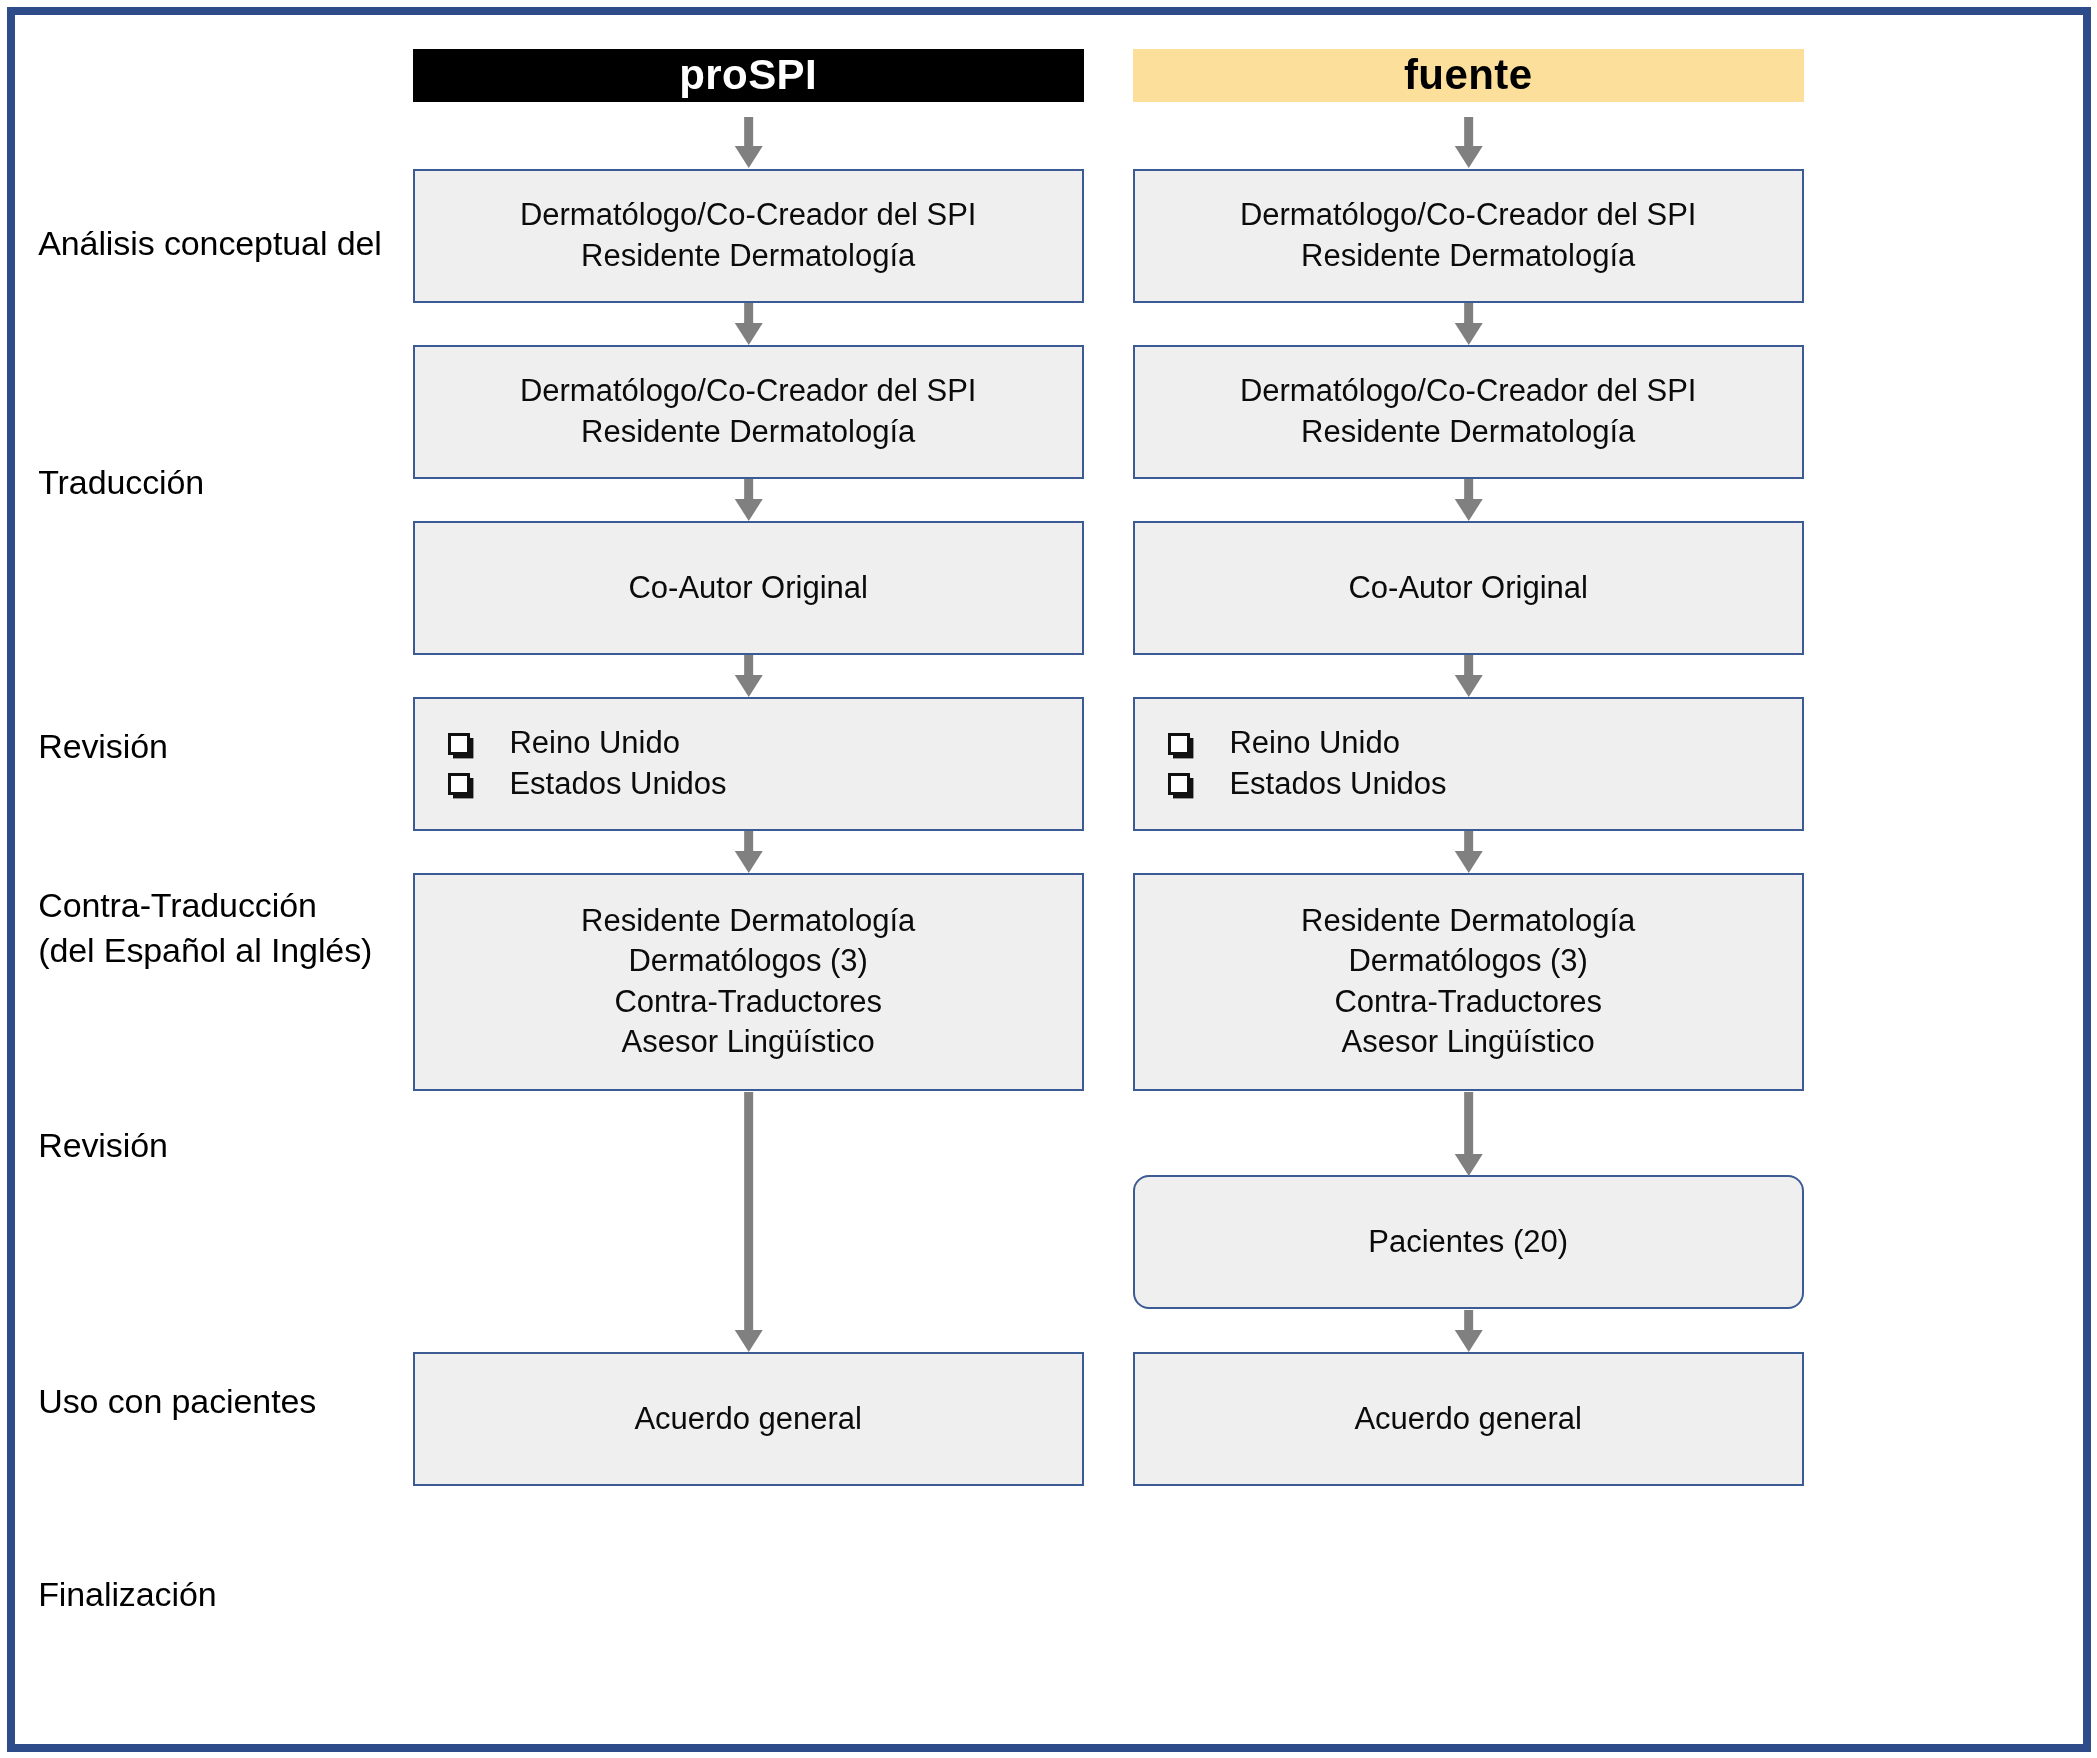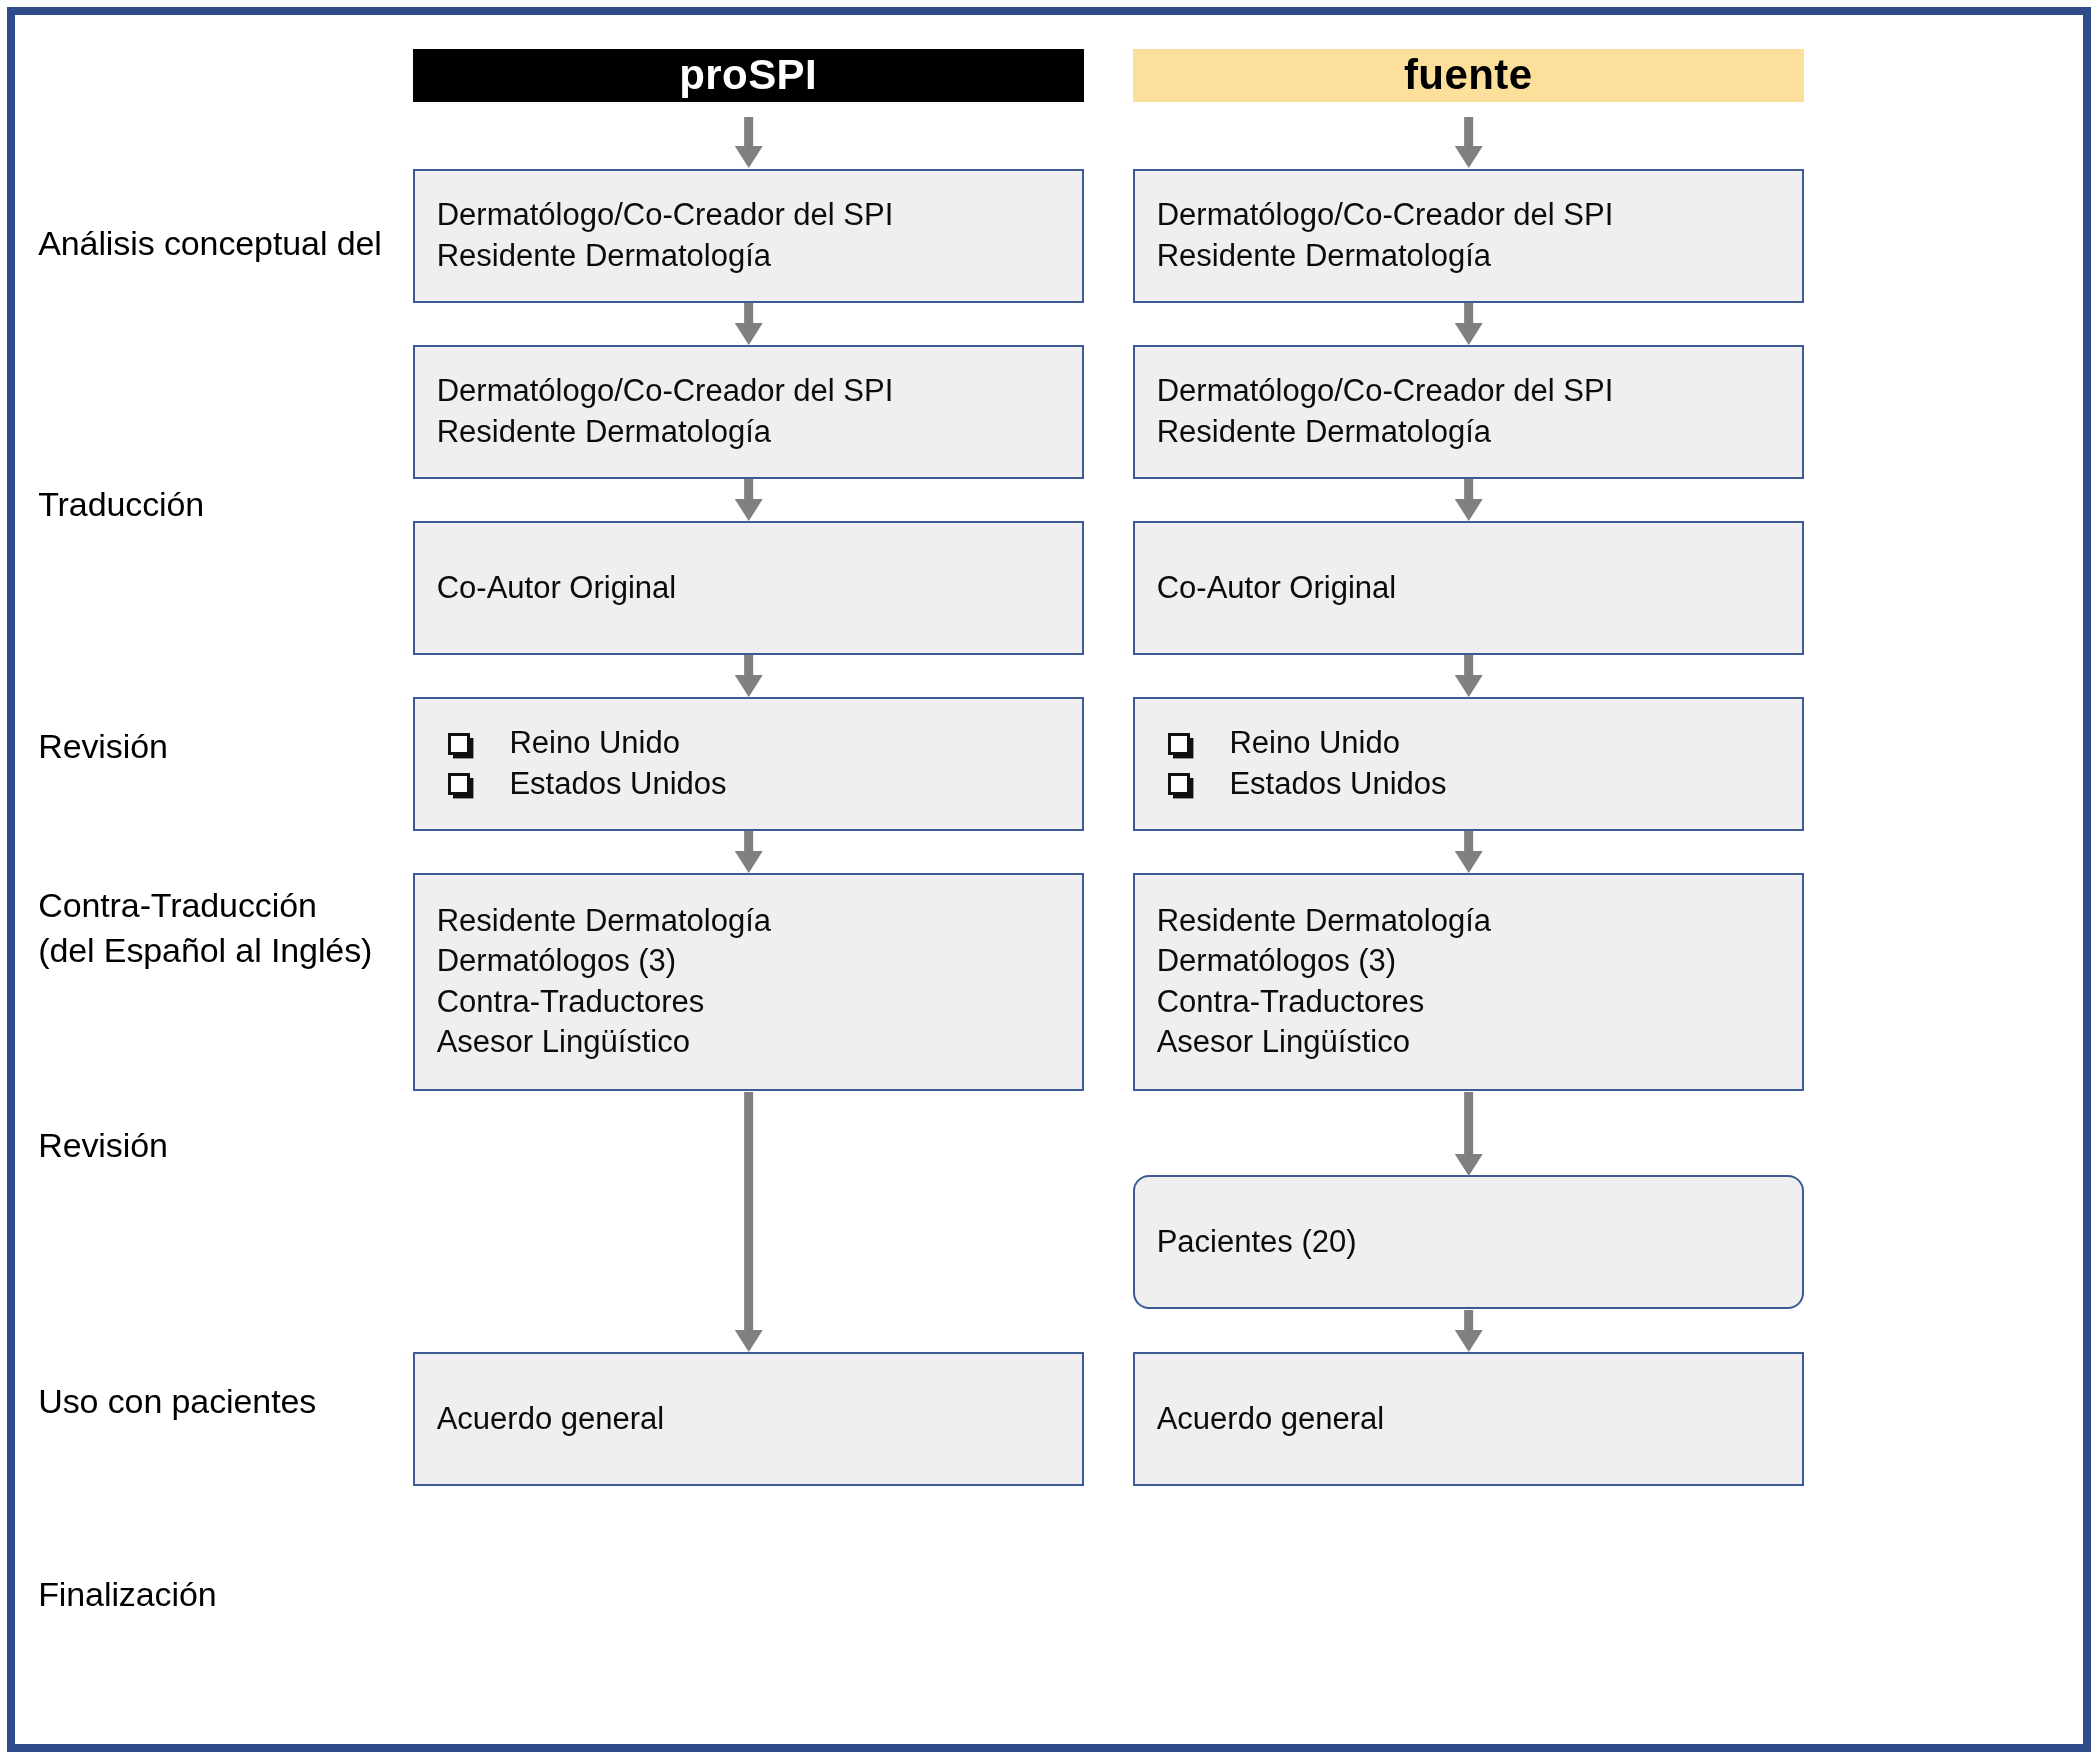--- a/index.html
+++ b/index.html
@@ -84,20 +84,21 @@
   .process-box {
     position: absolute;
     left: 0px;
     width: 671px;
     background: #efefef;
     border: 2.5px solid #3c5a93;
     display: flex;
     flex-direction: column;
     justify-content: center;
     padding: 0 22px;
+    text-align: center;
   }
 
   .box-line {
     font-size: 31px;
     line-height: 1.30;
     color: #0b0b0b;
     white-space: nowrap;
   }
 
   .checkbox-line {
@@ -152,21 +153,21 @@
 </head>
 <body>
 
 <div id="figure-frame">
   <div id="figure-canvas">
 
     <div id="stage-label-column">
         <div class="stage-label" style="top: 206px;">
           <div>Análisis conceptual  del</div>
         </div>
-        <div class="stage-label" style="top: 445px; margin-top: 22px;">
+        <div class="stage-label" style="top: 445px;">
           <div>Traducción</div>
         </div>
         <div class="stage-label" style="top: 709px;">
           <div>Revisión</div>
         </div>
         <div class="stage-label" style="top: 868px;">
           <div>Contra-Traducción</div>
           <div>(del Español al Inglés)</div>
         </div>
         <div class="stage-label" style="top: 1108px;">

